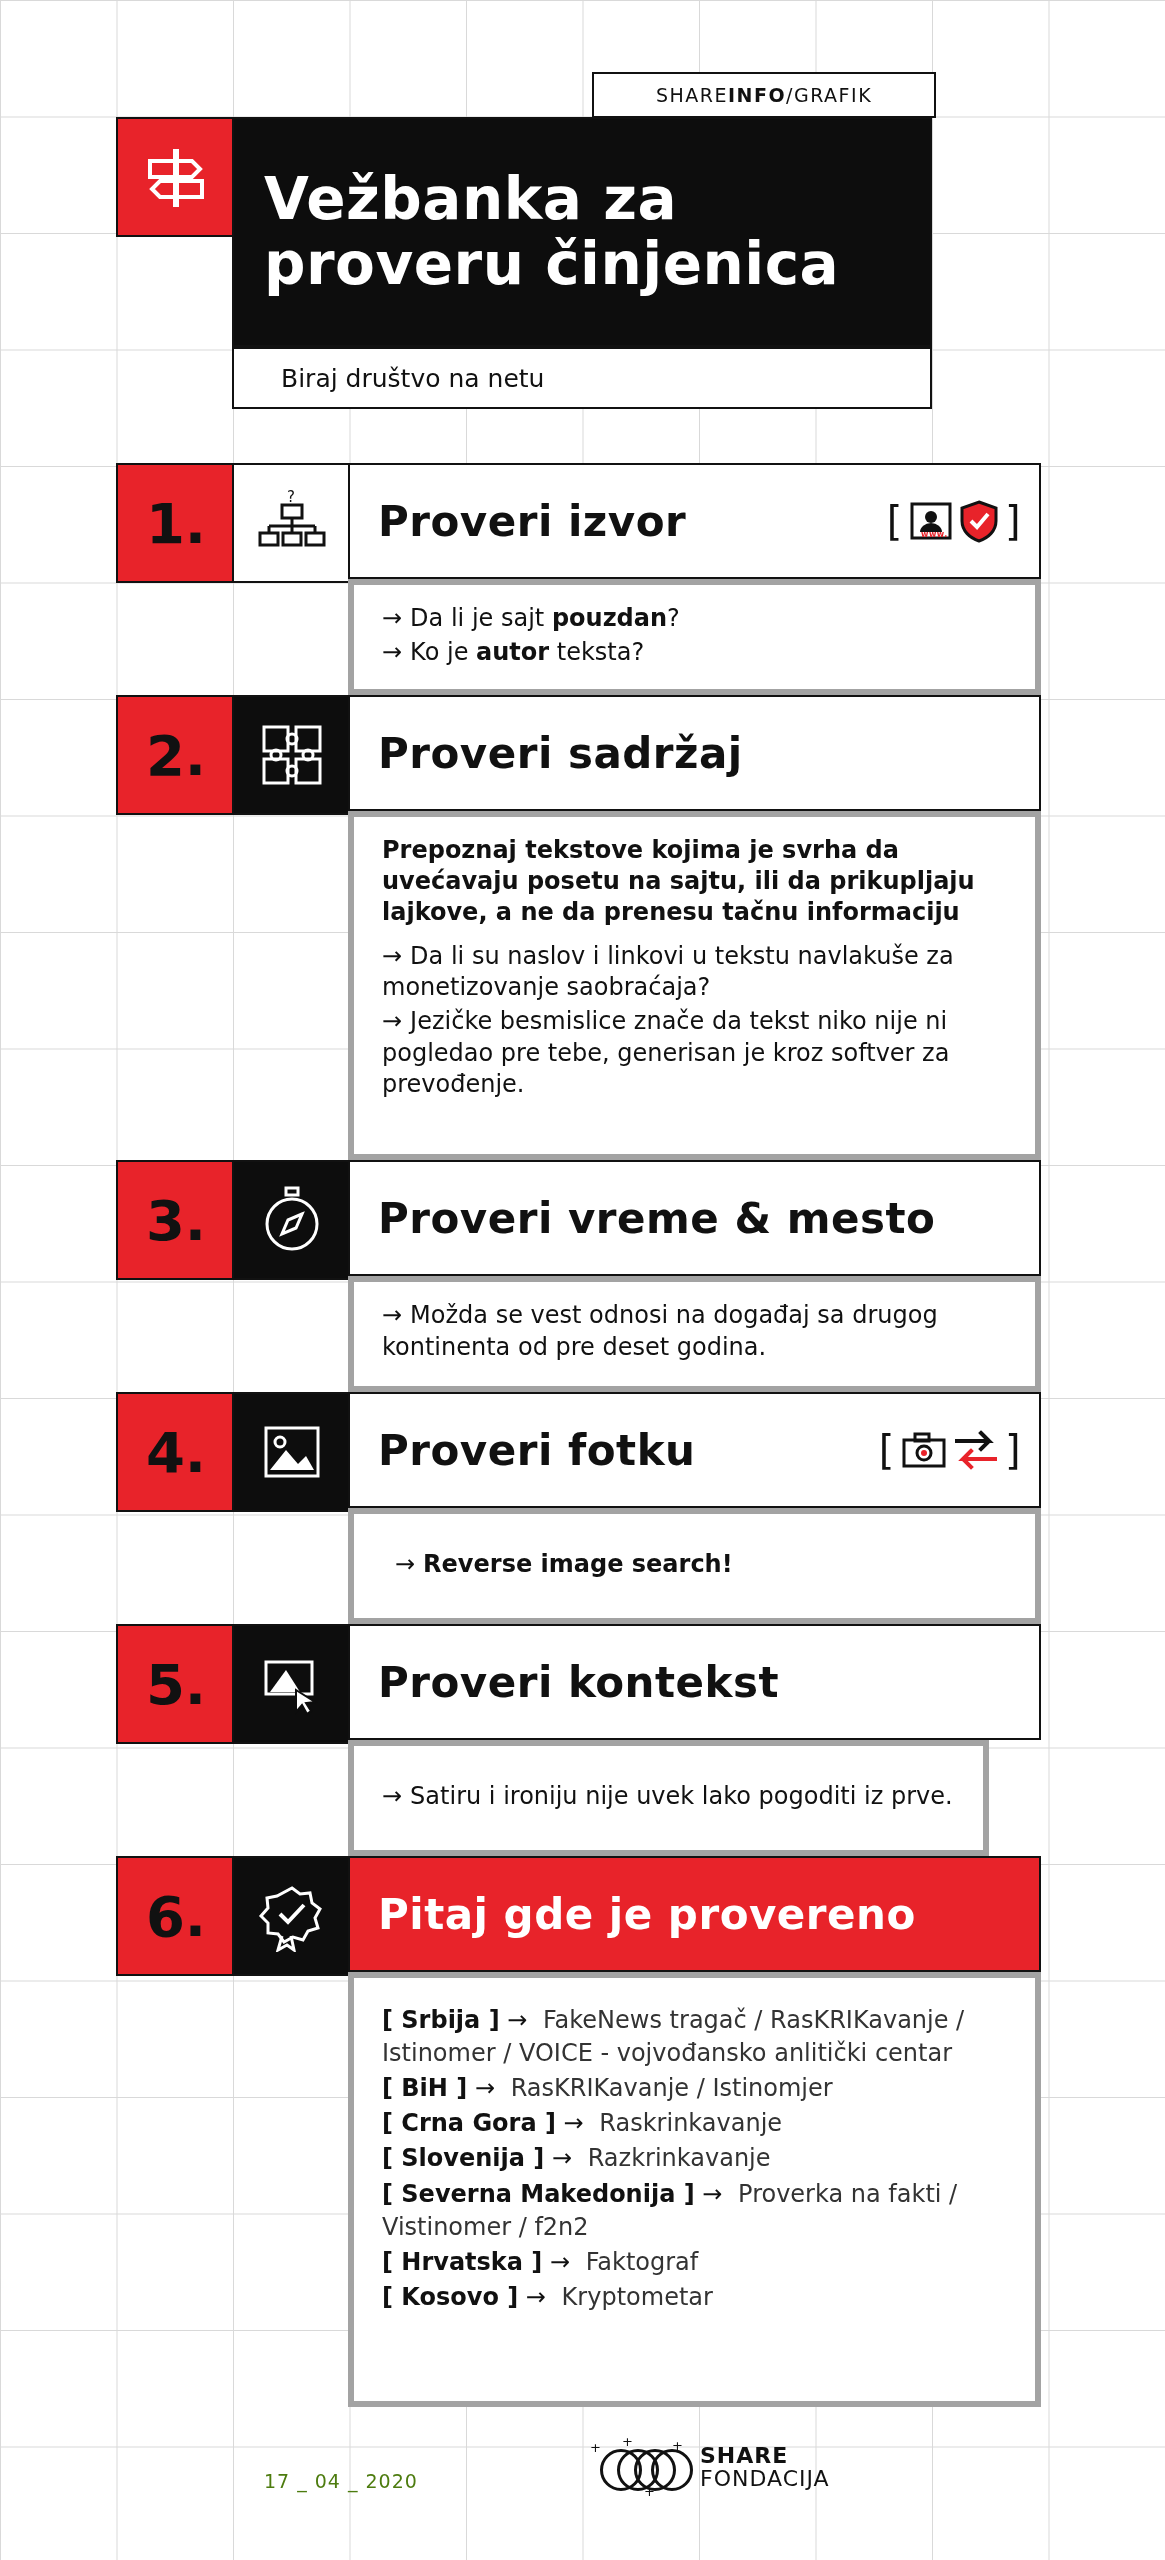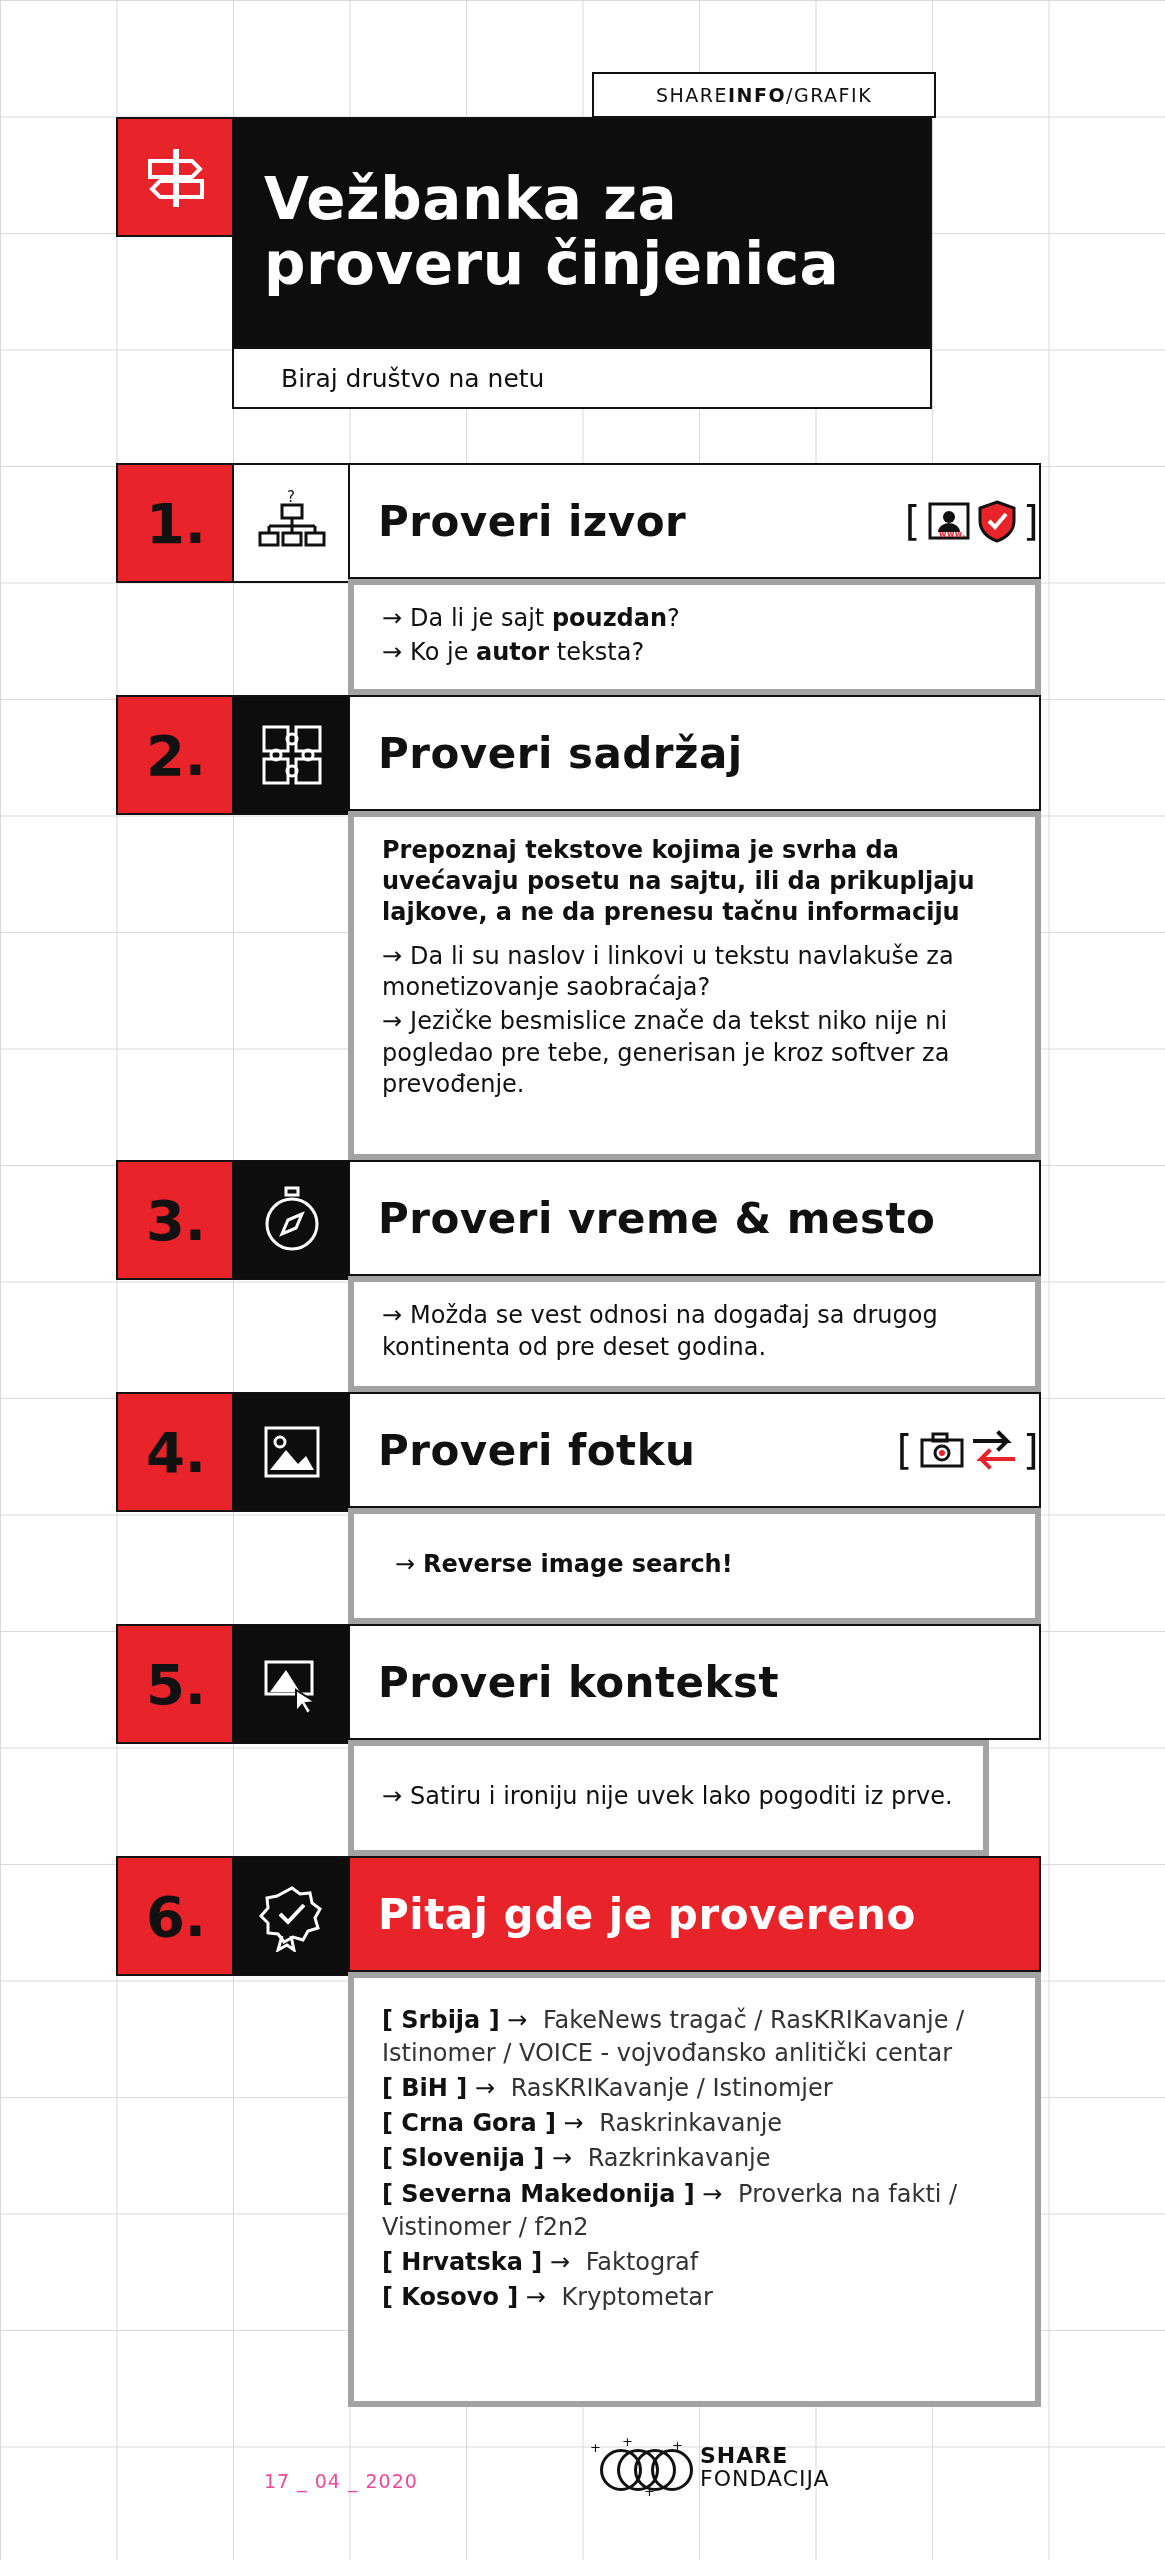--- a/index.html
+++ b/index.html
@@ -68,21 +68,21 @@
   }
   .ico{
     position:absolute;left:232px;width:116px;height:116px;
     background:#0d0d0d;border:2px solid #111;
     display:flex;align-items:center;justify-content:center;
   }
   .title{
     position:absolute;left:348px;height:116px;
     background:#ffffff;border:2px solid #111;
     display:flex;align-items:center;
-    padding-left:28px;box-sizing:border-box;
+    padding-left:28px;padding-right:18px;box-sizing:border-box;
     font-weight:700;font-size:42px;letter-spacing:0.5px;
   }
   .title.red{background:#e8232a;color:#fff;}
   .title .deco{margin-left:auto;display:flex;align-items:center;gap:6px;}
   .body{
     position:absolute;left:348px;
     background:#ffffff;border:6px solid #a3a3a3;
     box-sizing:border-box;padding:18px 28px 18px 28px;
     font-size:24px;line-height:1.32;
   }
@@ -92,21 +92,21 @@
   .b{font-weight:700;}
 
   
   .orglist{font-size:24px;line-height:1.38;}
   .orglist .tagged{font-weight:700;}
   .orglist .plain{font-weight:400;color:#333;}
 
   
   .footer-date{
     position:absolute;left:264px;top:2470px;
-    font-size:19px;letter-spacing:1px;color:#ec4899;
+    font-size:19px;letter-spacing:1px;color:#4d7c0f;
   }
   .footer-logo{
     position:absolute;left:600px;top:2444px;
     display:flex;align-items:center;gap:14px;
   }
   .rings{position:relative;width:86px;height:42px;}
   .rings span{
     position:absolute;top:3px;width:36px;height:36px;border:3px solid #111;border-radius:50%;
   }
   .rings span:nth-child(1){left:0;}

